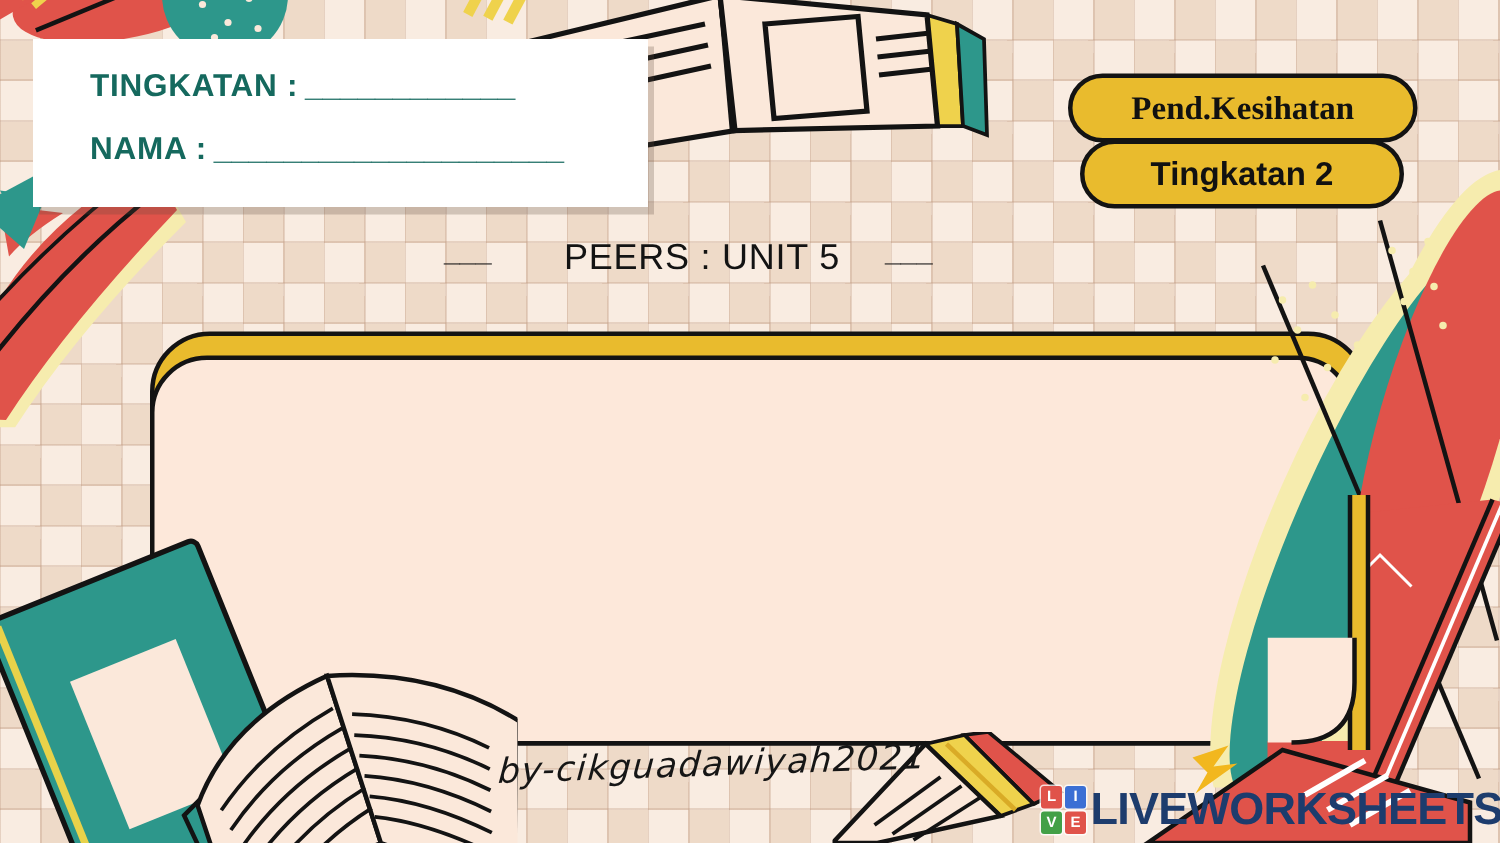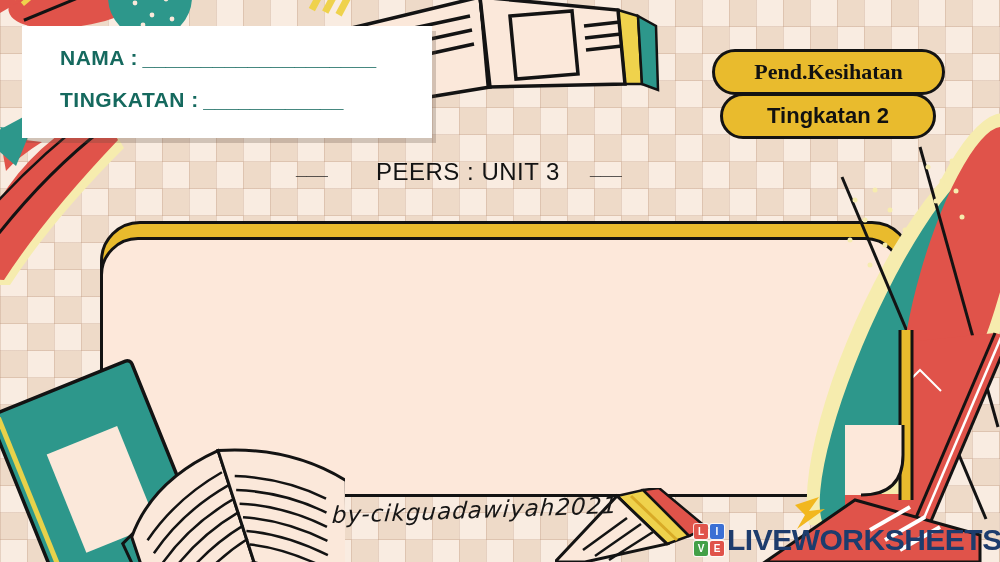--- a/index.html
+++ b/index.html
@@ -133,35 +133,35 @@
       <path d="M-12,185 Q12,78 120,10 L142,48 Q70,120 28,185 Z" fill="#f6ecae"></path>
       <path d="M2,38 L58,8 L34,66 Z" fill="#2d978b"></path>
       <path d="M-12,178 Q10,66 118,8 L136,40 Q62,118 22,180 Z" fill="#e0534a"></path>
       <path d="M4,150 Q58,78 122,28" stroke="#131313" stroke-width="3" fill="none"></path>
       <path d="M-8,128 Q48,62 112,14" stroke="#131313" stroke-width="2.5" fill="none"></path>
     </svg>
   </div>
 
   <div class="name-box">
     <div class="name-row">
+      <span class="fld-label">TINGKATAN :</span>
+      <span class="fld-blank">____________</span>
+    </div>
+    <div class="name-row">
       <span class="fld-label">NAMA :</span>
       <span class="fld-blank">____________________</span>
     </div>
-    <div class="name-row">
-      <span class="fld-label">TINGKATAN :</span>
-      <span class="fld-blank">____________</span>
-    </div>
   </div>
 
   <div class="badge badge-subject">Pend.Kesihatan</div>
   <div class="badge badge-form">Tingkatan 2</div>
 
   <span class="title-dash left">___</span>
   <div class="title-wrap">
-    <div>PEERS : UNIT 3</div>
+    <div>PEERS : UNIT 5</div>
   </div>
   <span class="title-dash right">___</span>
 
   <div class="panel">
     <div class="panel-body"></div>
   </div>
 
   <div class="dec" style="left:800px;top:105px;z-index:12">
     <svg width="200" height="420" viewBox="0 0 200 420">
       <ellipse cx="112" cy="242" rx="62" ry="218" fill="#f6ecae" transform="rotate(24 112 242)"></ellipse>

